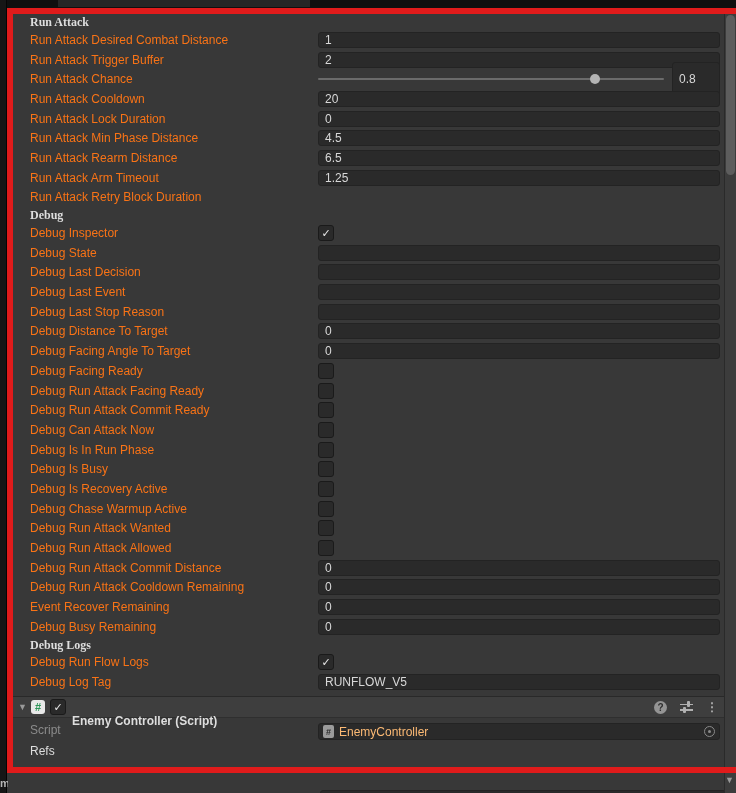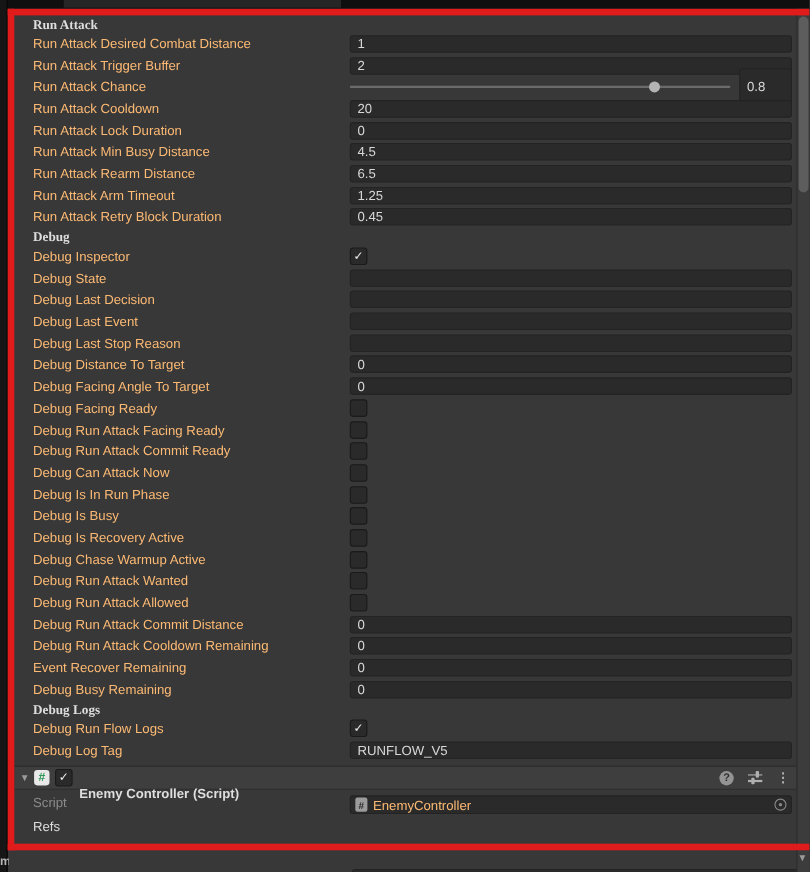--- a/index.html
+++ b/index.html
@@ -24,21 +24,21 @@
   .scroll-down-arrow{position:absolute;right:1px;top:775px;z-index:25;color:#9a9a9a;font-size:9px;width:11px;text-align:center;}
   
   .content{position:absolute;left:13px;top:14px;width:711px;z-index:8;}
   .sections{padding:0 4px 0 17px;}
   .sec-header{
     height:15px;line-height:15px;margin-top:1px;
     font-size:12px;font-weight:bold;color:#dedede;font-family:Liberation Serif, serif;
   }
   .sec-header:not(:first-child){}
   .row{height:19.7px;display:flex;align-items:center;}
-  .label{width:288px;flex:0 0 288px;font-size:12px;color:#fdba74;white-space:nowrap;overflow:hidden;}
+  .label{width:288px;flex:0 0 288px;font-size:12px;color:#f97316;white-space:nowrap;overflow:hidden;}
   .label.dim{color:#8b8b8b;}
   .field{
     flex:1;height:16px;display:flex;align-items:center;
     background:#2a2a2a;border:1px solid #232323;border-radius:3px;
     padding:0 6px;box-sizing:border-box;min-width:0;
   }
   .field-text{font-size:12px;color:#d8d8d8;white-space:nowrap;overflow:hidden;}
   .checkbox{
     width:14px;height:14px;flex:0 0 14px;
     background:#2a2a2a;border:1px solid #1a1a1a;border-radius:3px;
@@ -133,42 +133,39 @@
           <span class="field-text">20</span>
         </div>
       </div>
       <div class="row">
         <span class="label">Run Attack Lock Duration</span>
         <div class="field">
           <span class="field-text">0</span>
         </div>
       </div>
       <div class="row">
-        <span class="label">Run Attack Min Busy Distance</span>
+        <span class="label">Run Attack Min Phase Distance</span>
         <div class="field">
           <span class="field-text">4.5</span>
         </div>
       </div>
       <div class="row">
         <span class="label">Run Attack Rearm Distance</span>
         <div class="field">
           <span class="field-text">6.5</span>
         </div>
       </div>
       <div class="row">
         <span class="label">Run Attack Arm Timeout</span>
         <div class="field">
           <span class="field-text">1.25</span>
         </div>
       </div>
       <div class="row">
         <span class="label">Run Attack Retry Block Duration</span>
-        <div class="field">
-          <span class="field-text">0.45</span>
-        </div>
       </div>
       <div class="sec-header">Debug</div>
       <div class="row">
         <span class="label">Debug Inspector</span>
         <span class="checkbox checked">
           <span class="tick">✓</span>
         </span>
       </div>
       <div class="row">
         <span class="label">Debug State</span>

